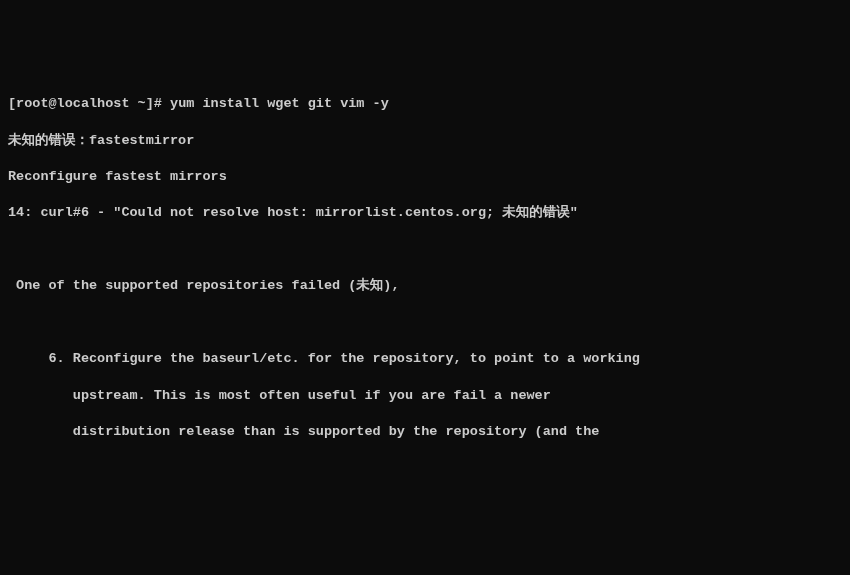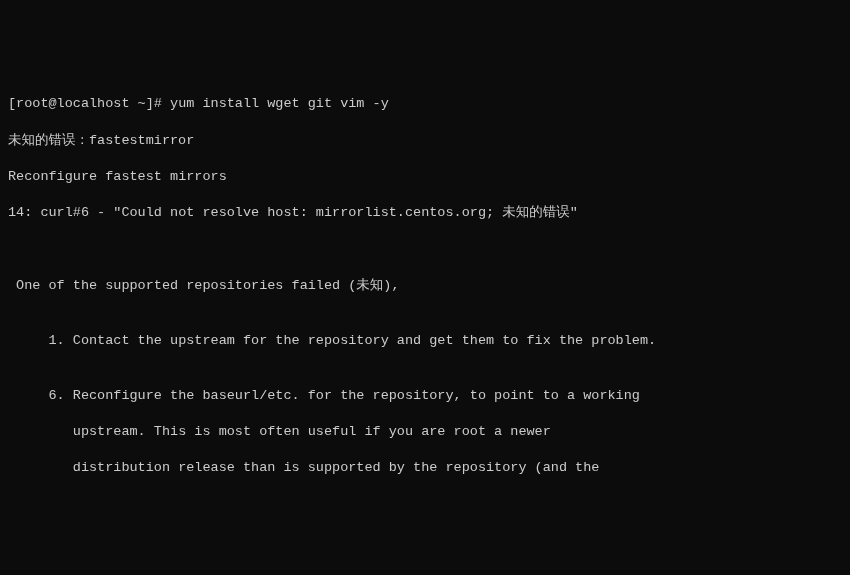--- a/index.html
+++ b/index.html
@@ -17,43 +17,43 @@
       width: 850px;
       height: 575px;
       overflow: hidden;
       white-space: pre;
     }
     .terminal {
       white-space: pre;
     }
     .line {
       display: block;
+      font-weight: bold;
     }
     .prompt-line {
       color: #cccccc;
     }
   </style>
 </head>
 <body>
 
 
 
 <div class="terminal">
 <span class="line prompt-line"><span>[root@localhost ~]# </span><span>yum install wget git vim -y</span></span>
 <span class="line">未知的错误：fastestmirror</span>
 <span class="line">Reconfigure fastest mirrors</span>
 <span class="line">14: curl#6 - "Could not resolve host: mirrorlist.centos.org; 未知的错误"</span>
 <span class="line"></span>
 <span class="line"></span>
 <span class="line"> One of the supported repositories failed (未知),</span>
 <span class="line"></span>
-<span class="line">     1. Contact the upstream for the repository and get them to fix the problem.</span>
 <span class="line"></span>
 <span class="line">     6. Reconfigure the baseurl/etc. for the repository, to point to a working</span>
-<span class="line">        upstream. This is most often useful if you are root a newer</span>
+<span class="line">        upstream. This is most often useful if you are fail a newer</span>
 <span class="line">        distribution release than is supported by the repository (and the</span>
 
 <span class="line"></span>
 
 
 <span class="line"></span>
 
 
 
 <span class="line"></span>

